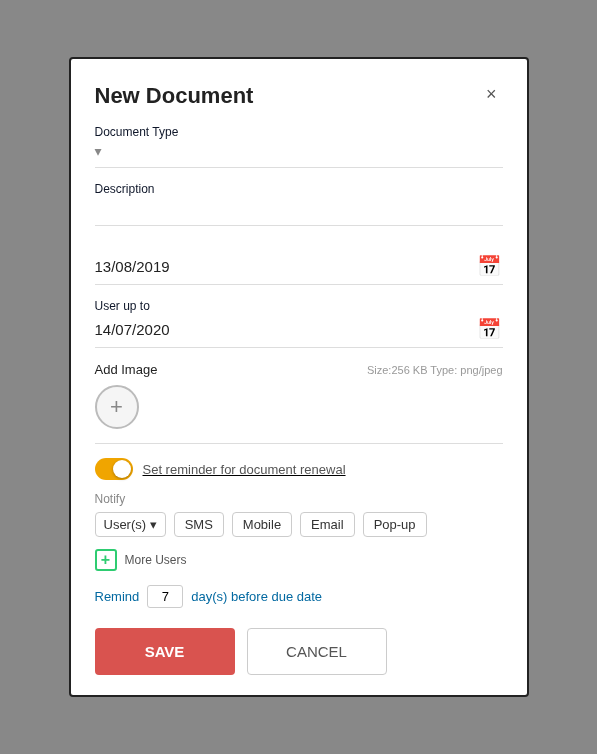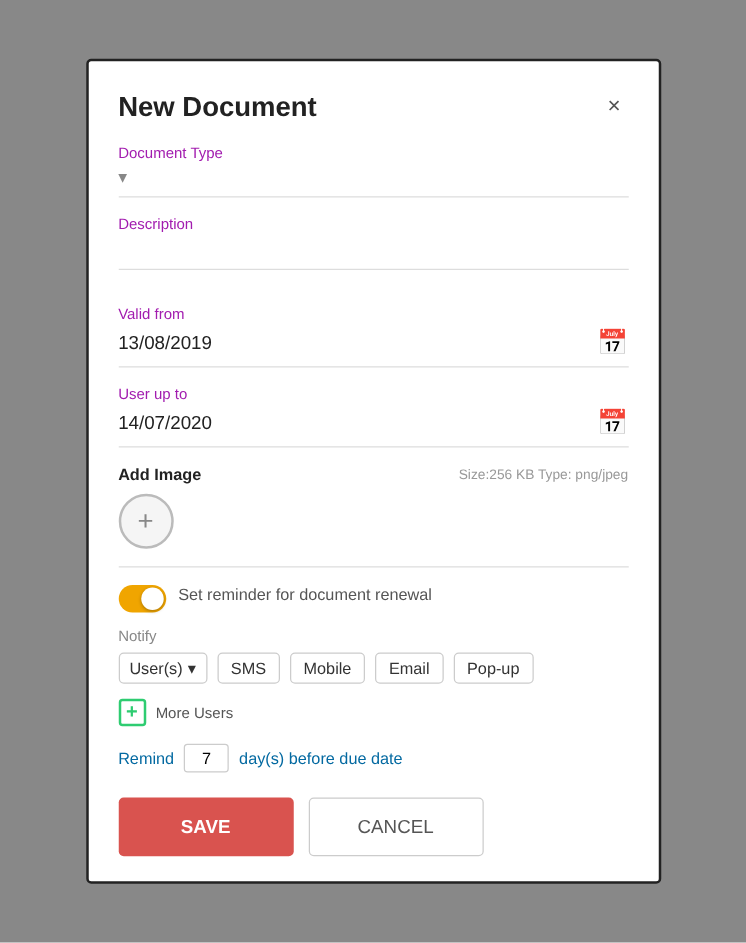--- a/index.html
+++ b/index.html
@@ -37,21 +37,21 @@
       font-size: 18px;
       color: #555;
       padding: 2px 6px;
       line-height: 1;
     }
     .field-group {
       margin-bottom: 14px;
     }
     .field-label {
       font-size: 12px;
-      color: #a21caf;
+      color: #0f172a;
       margin-bottom: 4px;
       display: block;
     }
     .select-row {
       display: flex;
       align-items: center;
       justify-content: space-between;
       border-bottom: 1px solid #ddd;
       padding-bottom: 8px;
       margin-bottom: 14px;
@@ -94,21 +94,21 @@
       min-height: 24px;
     }
     .add-image-header {
       display: flex;
       justify-content: space-between;
       align-items: center;
       margin-bottom: 8px;
     }
     .add-image-label {
       font-size: 13px;
-      font-weight: bold;
+      font-weight: normal;
       color: #222;
     }
     .image-hint {
       font-size: 11px;
       color: #999;
     }
     .add-image-btn {
       width: 44px;
       height: 44px;
       border-radius: 50%;
@@ -121,23 +121,24 @@
       align-items: center;
       justify-content: center;
     }
     .divider-line {
       border: none;
       border-top: 1px solid #ddd;
       margin: 14px 0;
     }
     .reminder-row {
       display: flex;
-      align-items: flex-start;
+      align-items: center;
       gap: 10px;
       margin-bottom: 12px;
+      text-decoration: underline;
     }
     .toggle {
       width: 38px;
       height: 22px;
       background: #f0a500;
       border-radius: 11px;
       position: relative;
       cursor: pointer;
       flex-shrink: 0;
     }
@@ -272,21 +273,20 @@
       <span class="chevron-icon">▾</span>
     </div>
   </div>
 
   <div class="field-group">
     <span class="field-label">Description</span>
     <input class="description-input" type="text" style="">
   </div>
 
   <div class="field-group">
-    <span class="field-label">Valid from</span>
     <div class="date-row">
       <span class="date-value">13/08/2019</span>
       <span class="calendar-icon">📅</span>
     </div>
   </div>
 
   <div class="field-group">
     <span class="field-label">User up to</span>
     <div class="date-row">
       <span class="date-value">14/07/2020</span>

